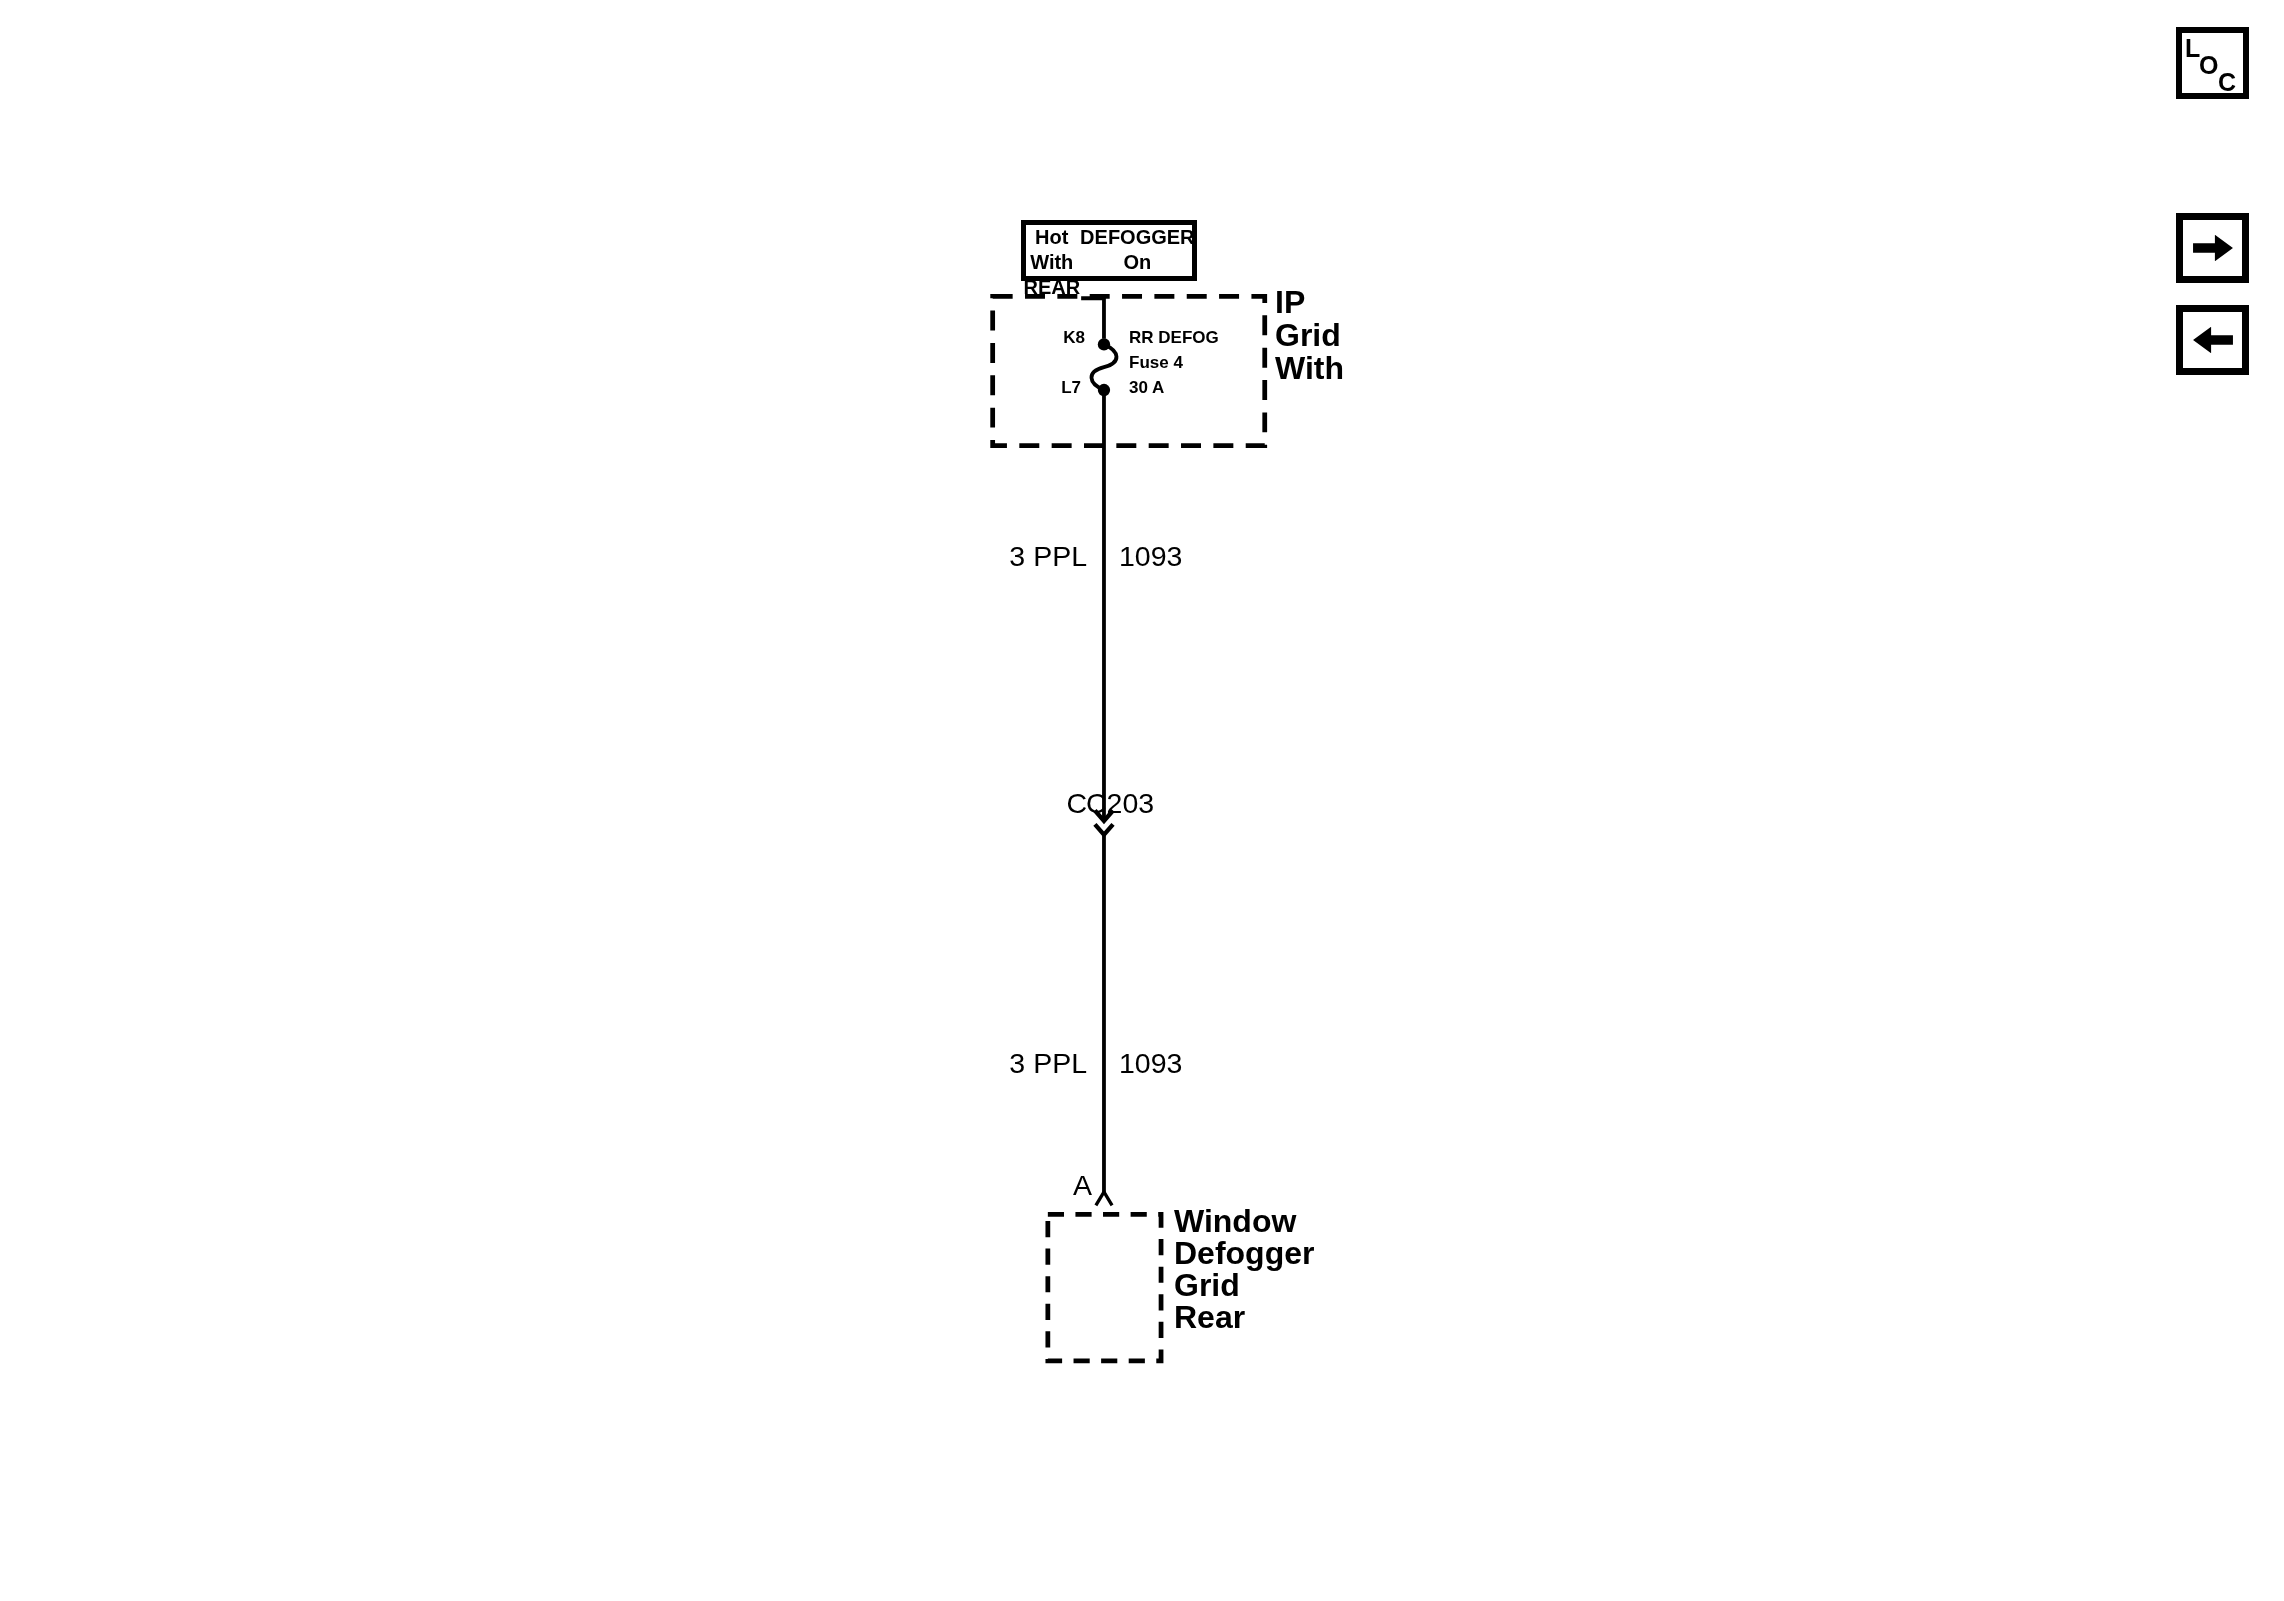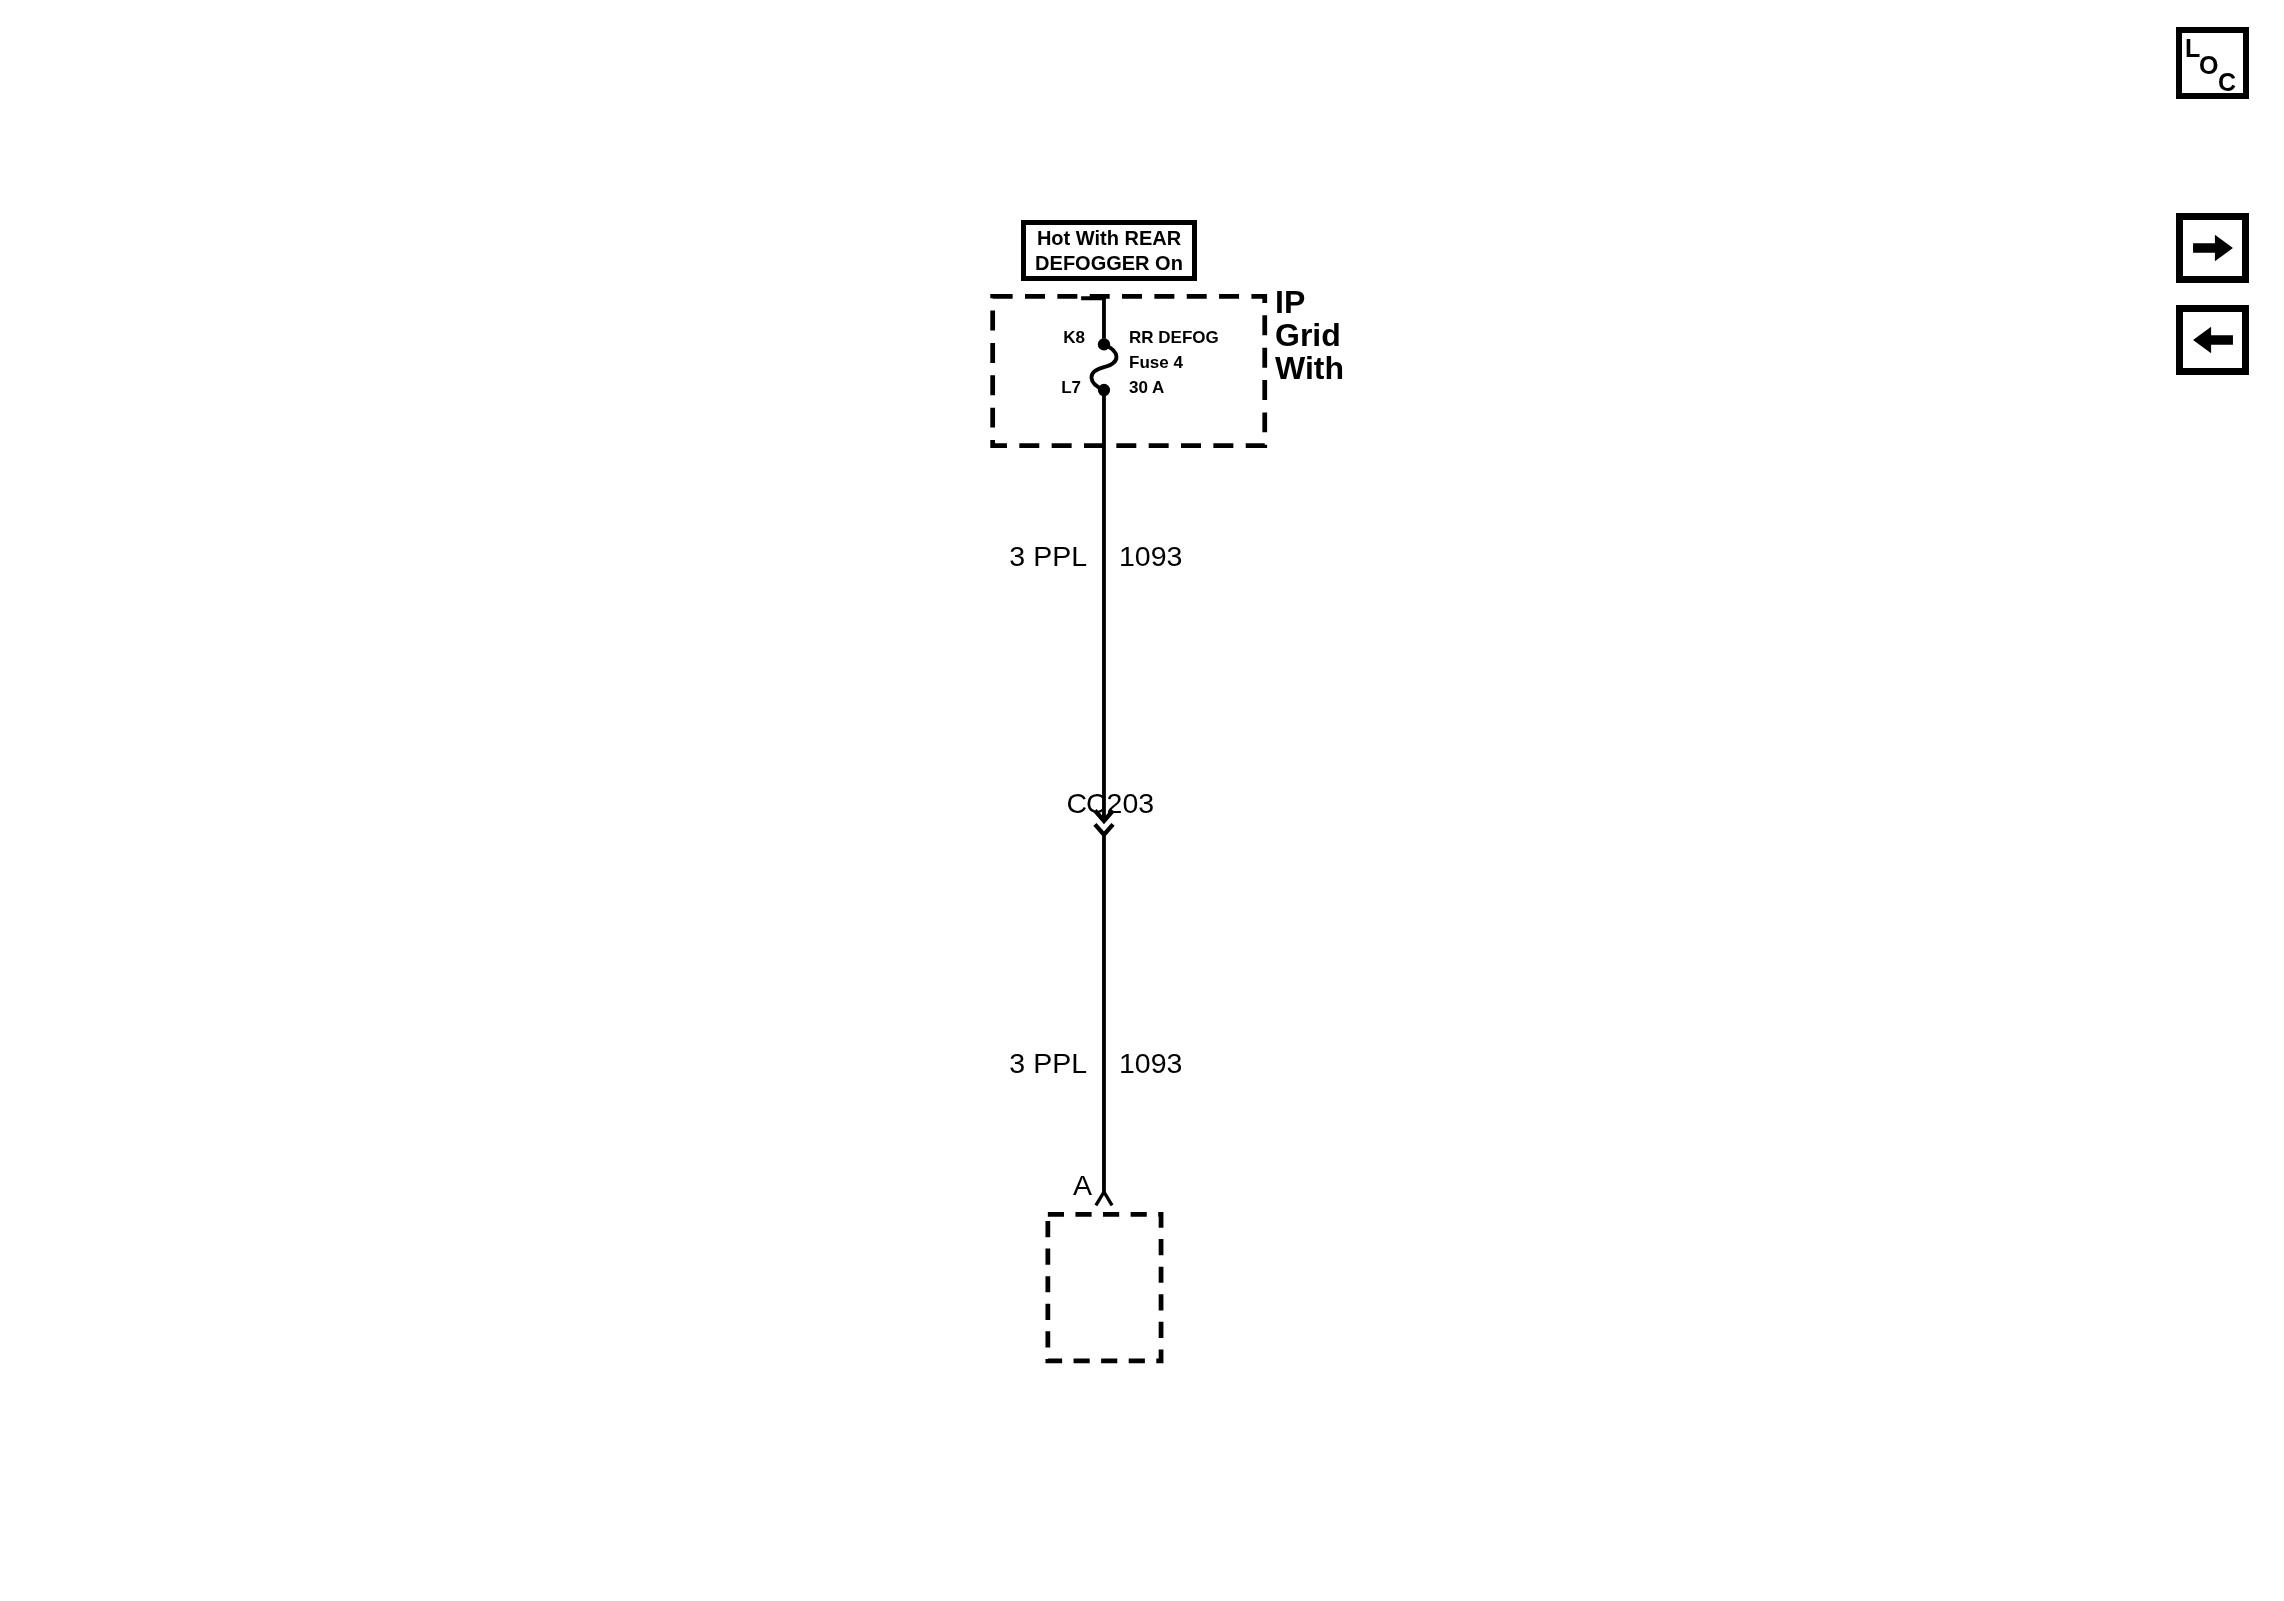--- a/index.html
+++ b/index.html
@@ -22,21 +22,21 @@
     font-size:17px;line-height:25px;font-weight:bold;
     white-space:pre;color:#000;
   }
   .ralign{text-align:right;}
   .stack-lg div{font-size:32px;line-height:33px;font-weight:bold;white-space:pre;}
   
   .hot-box{
     position:absolute;left:1021px;top:220px;
     width:176px;height:61px;
     border:5.7px solid #000;box-sizing:border-box;
-    display:flex;flex-direction:column;justify-content:center;
+    display:flex;flex-direction:row;justify-content:center;
     text-align:center;
     font-size:20px;line-height:25px;font-weight:bold;
   }
   
   .nav-btn{
     position:absolute;left:2176px;
     width:73px;height:70px;
     border:7.6px solid #000;box-sizing:border-box;
     background:#fff;display:flex;align-items:center;justify-content:center;
     cursor:pointer;
@@ -102,20 +102,26 @@
   <div class="lbl-lg" style="left:1119px;top:540px">1093</div>
 
   <div class="lbl-lg ralign" style="left:954px;top:787px;width:133px">C</div>
   <div class="lbl-lg" style="left:1086px;top:787px">C203</div>
 
   <div class="lbl-lg ralign" style="left:954px;top:1047px;width:133px">3 PPL</div>
   <div class="lbl-lg" style="left:1119px;top:1047px">1093</div>
 
   <div class="lbl-lg ralign" style="left:959px;top:1169px;width:133px">A</div>
 
+  <div class="abs stack-lg" style="left:1174px;top:1205px;line-height:32px">
+    <div style="line-height:32px">Window</div>
+    <div style="line-height:32px">Defogger</div>
+    <div style="line-height:32px">Grid</div>
+    <div style="line-height:32px">Rear</div>
+  </div>
 
   <div class="loc-btn">
     <span style="left:2.9px;top:2.9px">L</span>
     <span style="left:17px;top:20px">O</span>
     <span style="left:36px;top:37px">C</span>
   </div>
 
   <div class="nav-btn" style="top:213px">
     <svg width="46" height="38" viewBox="0 0 48 40">
       <polygon points="3,15 26,15 26,6 45,20 26,34 26,25 3,25" fill="#000"></polygon>

